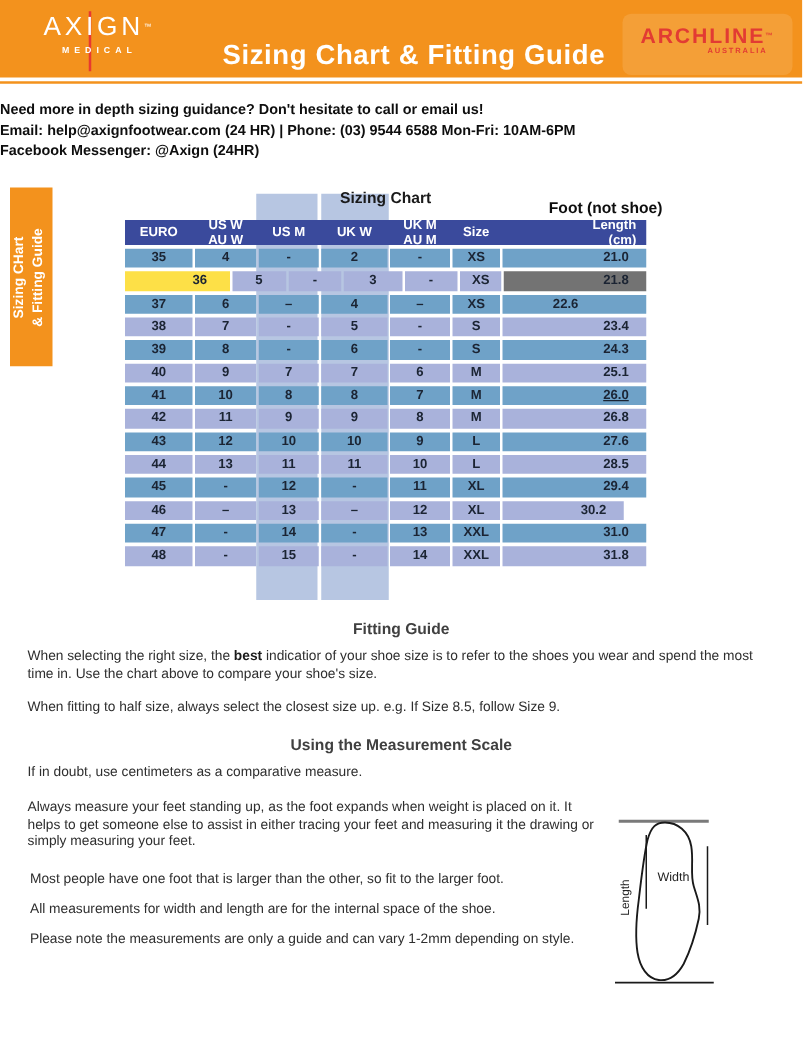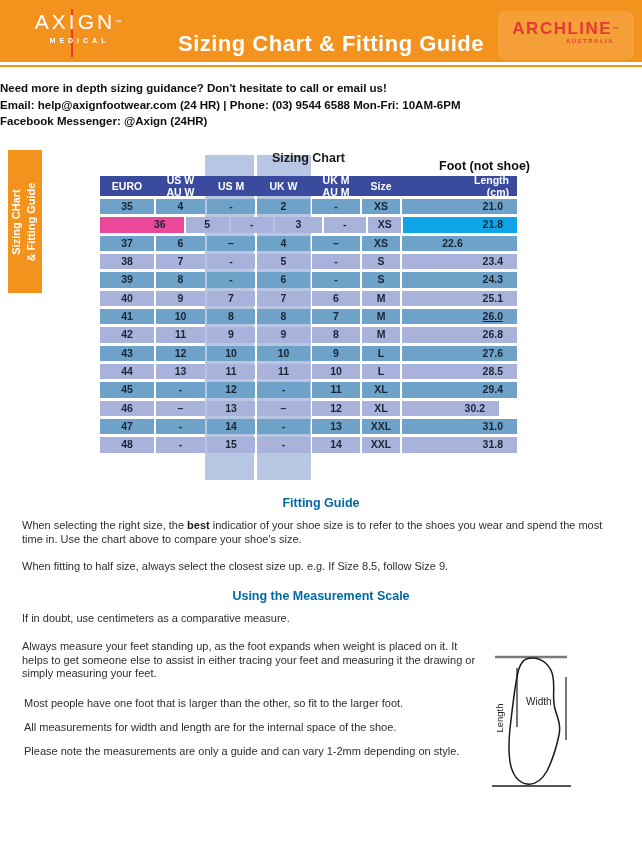--- a/index.html
+++ b/index.html
@@ -49,21 +49,21 @@
   .t-head{display:flex;background:#3A4A9C;height:20px;align-items:center;}
   .t-head .th{color:#fff;font-weight:700;font-size:10.5px;text-align:center;line-height:12px;}
   .t-head .th:last-child{text-align:right;padding-right:8px;box-sizing:border-box;}
   .t-row{display:flex;height:15.5px;margin-top:2.85px;}
   .t-row .td{font-size:10.5px;font-weight:700;color:#1b2433;text-align:center;line-height:15.5px;
              margin-right:2px;}
   .t-row .td:last-child{margin-right:0;text-align:right;padding-right:14px;box-sizing:border-box;}
 
   
   .sec-heading{position:absolute;left:21px;width:600px;text-align:center;
-               font-size:12.5px;font-weight:700;color:#0369a1;}
+               font-size:12.5px;font-weight:700;color:#404040;}
   .para{position:absolute;left:22px;font-size:11px;color:#2e2e2e;line-height:13.5px;font-weight:400;}
   .para b{font-weight:700;color:#1a1a1a;}
 
   
   .foot-diagram{position:absolute;left:488px;top:645px;}
 </style>
 </head>
 <body>
 
 <div class="page">
@@ -129,27 +129,27 @@
       <div class="t-row">
         <div class="td" style="width: 54px; background: rgb(111, 162, 200);">35</div>
         <div class="td" style="width: 49px; background: rgb(111, 162, 200);">4</div>
         <div class="td" style="width: 48px; background: rgb(111, 162, 200);">-</div>
         <div class="td" style="width: 53px; background: rgb(111, 162, 200);">2</div>
         <div class="td" style="width: 48px; background: rgb(111, 162, 200);">-</div>
         <div class="td" style="width: 38px; background: rgb(111, 162, 200);">XS</div>
         <div class="td" style="width: 115px; background: rgb(111, 162, 200);">21.0</div>
       </div>
       <div class="t-row">
-        <div class="td" style="width: 54px; background: #ec4899; padding-left: 36px;">36</div>
+        <div class="td" style="width: 54px; background: #fde047; padding-left: 36px;">36</div>
         <div class="td" style="width: 49px; background: rgb(169, 178, 219);">5</div>
         <div class="td" style="width: 48px; background: rgb(169, 178, 219);">-</div>
         <div class="td" style="width: 53px; background: rgb(169, 178, 219);">3</div>
         <div class="td" style="width: 48px; background: rgb(169, 178, 219);">-</div>
         <div class="td" style="width: 38px; background: rgb(169, 178, 219);">XS</div>
-        <div class="td" style="width: 127px; background: #0ea5e9;">21.8</div>
+        <div class="td" style="width: 127px; background: #737373;">21.8</div>
       </div>
       <div class="t-row">
         <div class="td" style="width: 54px; background: rgb(111, 162, 200);">37</div>
         <div class="td" style="width: 49px; background: rgb(111, 162, 200);">6</div>
         <div class="td" style="width: 48px; background: rgb(111, 162, 200);">–</div>
         <div class="td" style="width: 53px; background: rgb(111, 162, 200);">4</div>
         <div class="td" style="width: 48px; background: rgb(111, 162, 200);">–</div>
         <div class="td" style="width: 38px; background: rgb(111, 162, 200);">XS</div>
         <div class="td" style="width: 115px; background: rgb(111, 162, 200); text-align: center;">22.6</div>
       </div>

